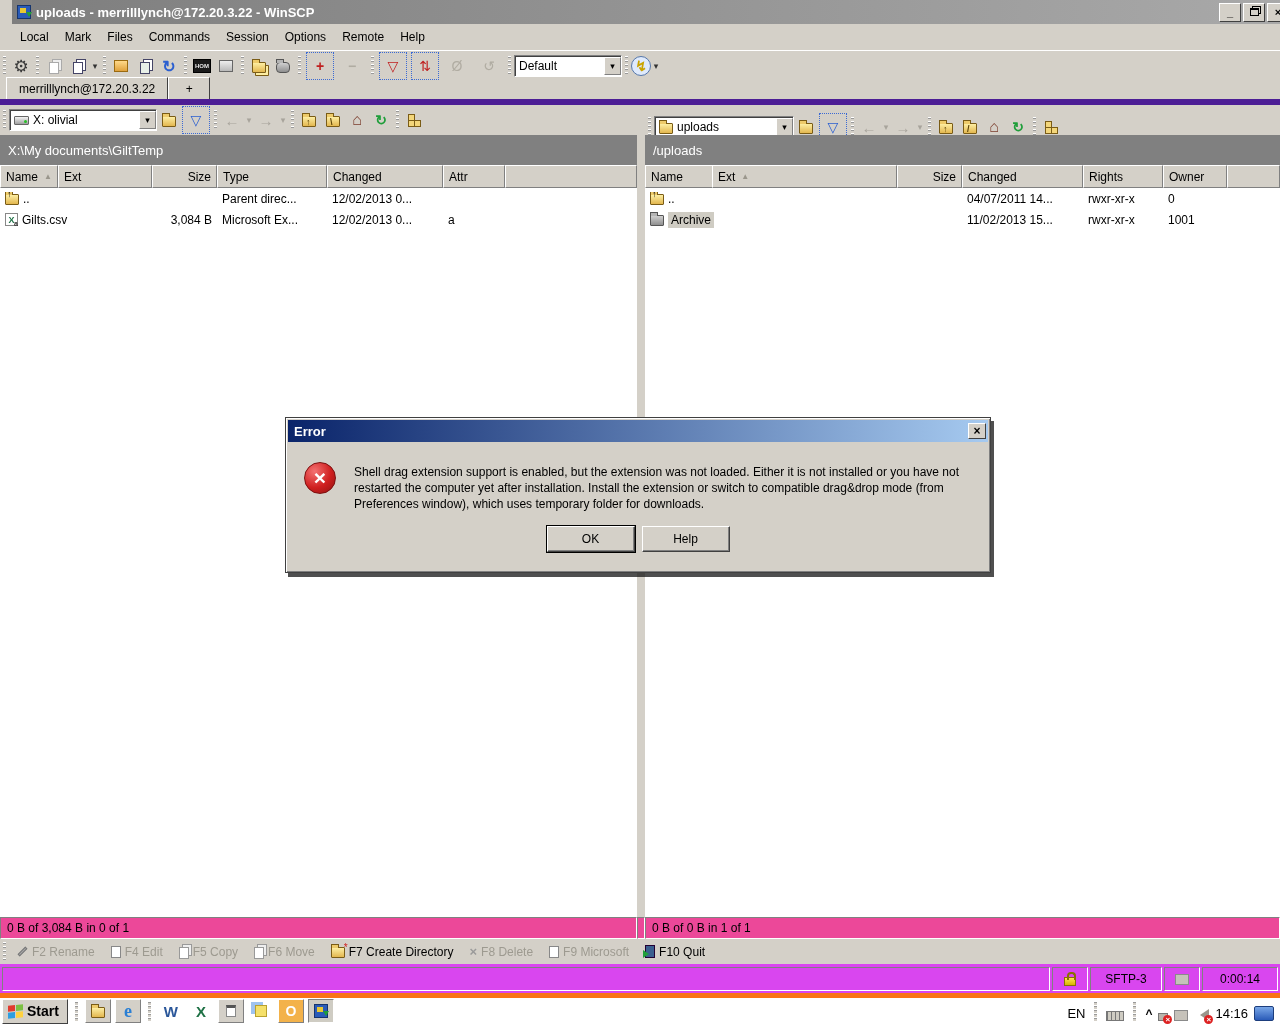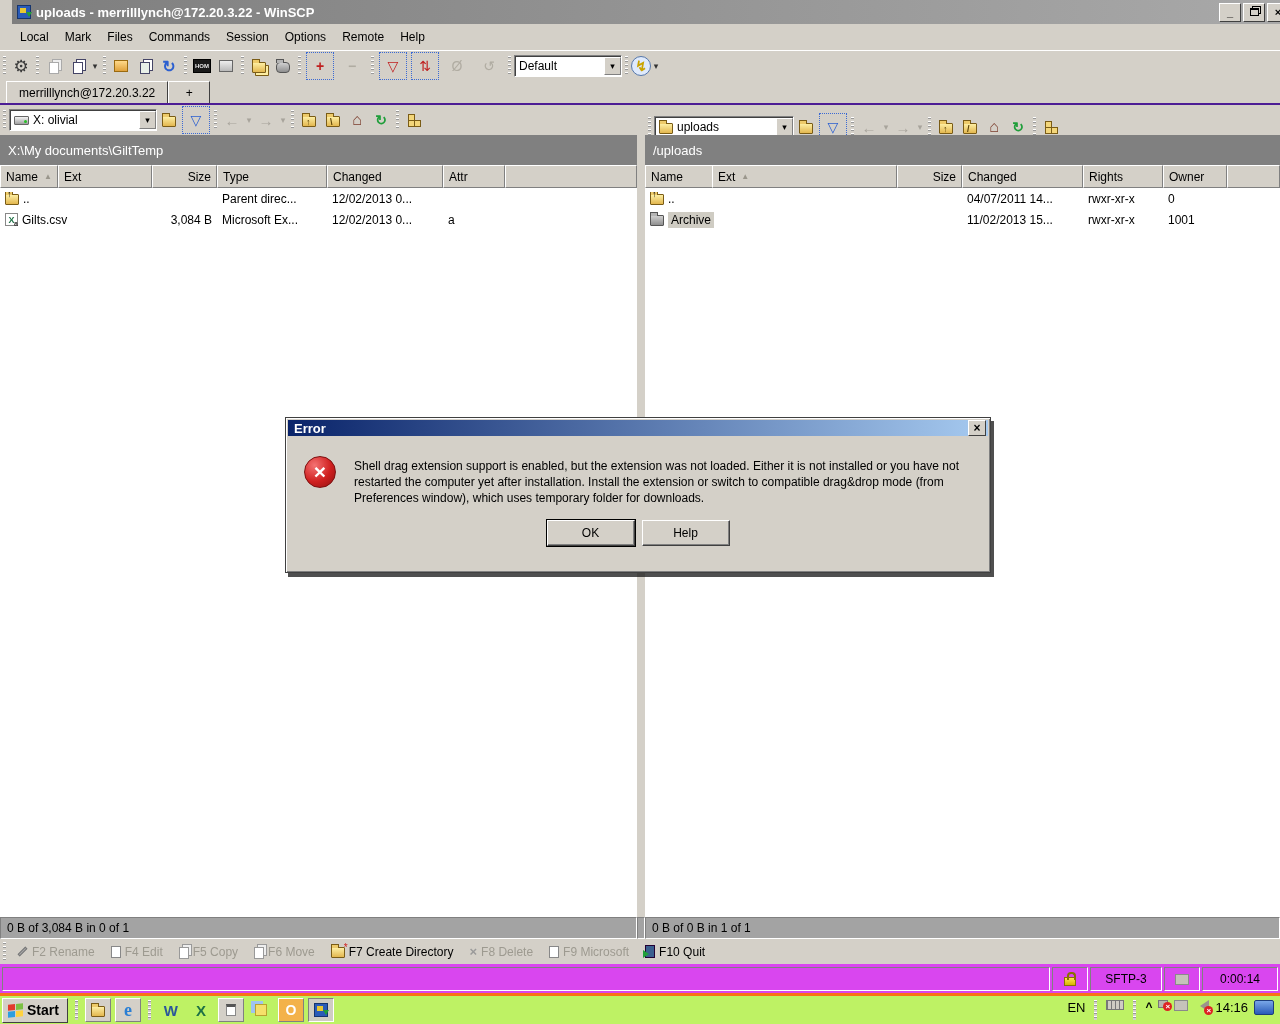--- a/index.html
+++ b/index.html
@@ -30,21 +30,21 @@
   .toolbar { position:absolute; left:0; top:50px; width:1280px; height:31px; display:flex;
     align-items:center; background:#d4d0c8; border-top:1px solid #fff; }
   .ic { width:24px; height:24px; display:flex; align-items:center; justify-content:center; font-size:14px; }
   .dd { font-size:9px; color:#333; width:10px; text-align:center; }
   .dim { color:#a8a49c; }
   .combo { height:22px; width:105px; background:#fff; border:1px solid; border-color:#808080 #fff #fff #808080;
     box-shadow:inset 1px 1px 0 #404040; display:flex; align-items:center; padding-left:4px; gap:4px; }
   .combo .cbtn { margin-left:auto; width:17px; height:18px; display:flex; align-items:center; justify-content:center; font-size:9px; }
 
   .tabbar { position:absolute; left:0; top:81px; width:1280px; height:24px; background:#d4d0c8;
-    display:flex; align-items:flex-end; padding-left:6px; border-bottom:2px solid #4c1d95; }
+    display:flex; align-items:flex-end; padding-left:6px; border-bottom:6px solid #4c1d95; }
   .tab { height:22px; display:flex; align-items:center; justify-content:center; padding:0 12px;
     border:1px solid; border-color:#fff #404040 #d4d0c8 #fff; border-bottom:none; background:#d4d0c8; }
   .tab.plus { width:42px; }
 
   
   .panel-toolbar { position:absolute; top:105px; height:30px; display:flex; align-items:center; background:#d4d0c8; }
   .pt-left { left:0; width:637px; }
   .pt-right { left:645px; width:635px;margin-top:7px; }
   .pathbar { position:absolute; top:135px; height:30px; background:#808080; color:#fff; font-size:13px;
     display:flex; align-items:center; padding-left:8px; }
@@ -116,53 +116,53 @@
     font-weight:bold; font-size:21px; }
   .doorsq { position:relative; width:10px; height:13px; background:#3a5f8f; border:1px solid #203; }
   .doorsq::after { content:""; position:absolute; left:-3px; top:4px; width:0; height:0;
     border:4px solid transparent; border-left:6px solid #1f9e3a; }
   .penic { width:11px; height:3px; background:#aaa; border:1px solid #777; transform:rotate(-45deg); }
   .pageic { width:10px; height:12px; background:#fff; border:1px solid #888; }
   .xgray { color:#9a9a9a; font-weight:bold; font-size:13px; }
   .monic { width:14px; height:11px; background:#c6c2ba; border:1px solid #8a8a8a; }
 
   
-  .statusbar1 { position:absolute; left:0; top:917px; width:1280px; height:22px; display:flex; background:#a3a3a3; }
+  .statusbar1 { position:absolute; left:0; top:917px; width:1280px; height:22px; display:flex; background:#ec4899; }
   .scell { display:flex; align-items:center; padding:0 6px; border:1px solid; border-color:#808080 #fff #fff #808080; }
   .funcbar { position:absolute; left:0; top:939px; width:1280px; height:25px; display:flex;
     align-items:center; background:#d4d0c8; gap:0; }
   .fkey { display:flex; align-items:center; gap:4px; padding:0 8px; height:22px; }
   .fkey.disabled { color:#9d9a90; }
   .statusbar2 { position:absolute; left:0; top:964px; width:1280px; height:29px; display:flex;
     align-items:flex-end; background:#d946ef; padding:2px; gap:2px; }
 
   
   .dialog { position:absolute; left:285px; top:417px; width:706px; height:156px; background:#d4d0c8;
     border:1px solid #404040; box-shadow:inset 1px 1px 0 #fff, inset -1px -1px 0 #808080, 3px 4px 0 rgba(20,20,20,.75); }
-  .dlg-title { height:16px; margin:2px; background:linear-gradient(to right,#0a246a,#a6caf0);
+  .dlg-title { height:22px; margin:2px; background:linear-gradient(to right,#0a246a,#a6caf0);
     color:#fff; font-weight:bold; font-size:13px; display:flex; align-items:center; padding:0 2px 0 6px; }
   .dlg-close { margin-left:auto; width:18px; height:16px; display:flex; align-items:center; justify-content:center;
     font-weight:bold; font-size:12px; color:#000; }
   .dlg-body { display:flex; gap:18px; padding:18px 14px 0 18px; }
   .dlg-msg { width:620px; line-height:16px; padding-top:2px; }
   .dlg-btns { display:flex; justify-content:center; gap:7px; margin-top:14px; }
   .btn { width:88px; height:26px; display:flex; align-items:center; justify-content:center;
     background:#d4d0c8; border:1px solid; border-color:#fff #404040 #404040 #fff; box-shadow:inset -1px -1px 0 #808080; }
   .btn.default { outline:1px solid #000; }
 
   
-  .taskbar { position:absolute; left:0; top:993px; width:1280px; height:31px; background:#bef264;
-    border-top:3px solid #f97316; display:flex; align-items:center; padding:0 2px; gap:4px; }
+  .taskbar { position:absolute; left:0; top:993px; width:1280px; height:31px; background:#ffffff;
+    border-top:5px solid #f97316; display:flex; align-items:center; padding:0 2px; gap:4px; }
   .startbtn { display:flex; align-items:center; gap:4px; height:25px; padding:0 8px 0 5px;
     font-weight:bold; font-size:14px; }
   .flag { display:grid; grid-template-columns:7px 7px; grid-template-rows:6px 6px; gap:1px; transform:skewY(-6deg); }
   .flag b:nth-child(1){background:#e23b2e;} .flag b:nth-child(2){background:#7bc043;}
   .flag b:nth-child(3){background:#2d9ee0;} .flag b:nth-child(4){background:#ffd23f;}
   .ql { width:26px; height:24px; display:flex; align-items:center; justify-content:center; font-weight:bold; }
-  .tray { margin-left:auto; display:flex; align-items:flex-start; gap:6px; padding-right:4px; }
+  .tray { margin-left:auto; display:flex; align-items:flex-end; gap:6px; padding-right:4px; }
   .kbic { width:18px; height:10px; background:#cfccc3; border:1px solid #777;
     background-image:repeating-linear-gradient(to right,#777 0 1px,transparent 1px 4px); }
   .badge { position:relative; }
   .badge::after { content:"×"; position:absolute; right:-4px; bottom:-3px; width:9px; height:9px;
     background:#d22; color:#fff; border-radius:50%; font-size:8px; line-height:9px; text-align:center; font-weight:bold; }
   .deskic { width:20px; height:15px; background:linear-gradient(#79a7e8,#2a5bb8); border:1px solid #1d3e7d; border-radius:2px; }
   .winscp-mini { position:relative; width:14px; height:14px; background:#2a5bb8; border:1px solid #16356e; }
   .winscp-mini::before { content:""; position:absolute; left:2px; top:2px; width:6px; height:5px; background:#e8c832; }
   .winscp-mini::after { content:""; position:absolute; right:-2px; bottom:-2px; width:0; height:0;
     border:3px solid transparent; border-top:5px solid #1f9e3a; }

